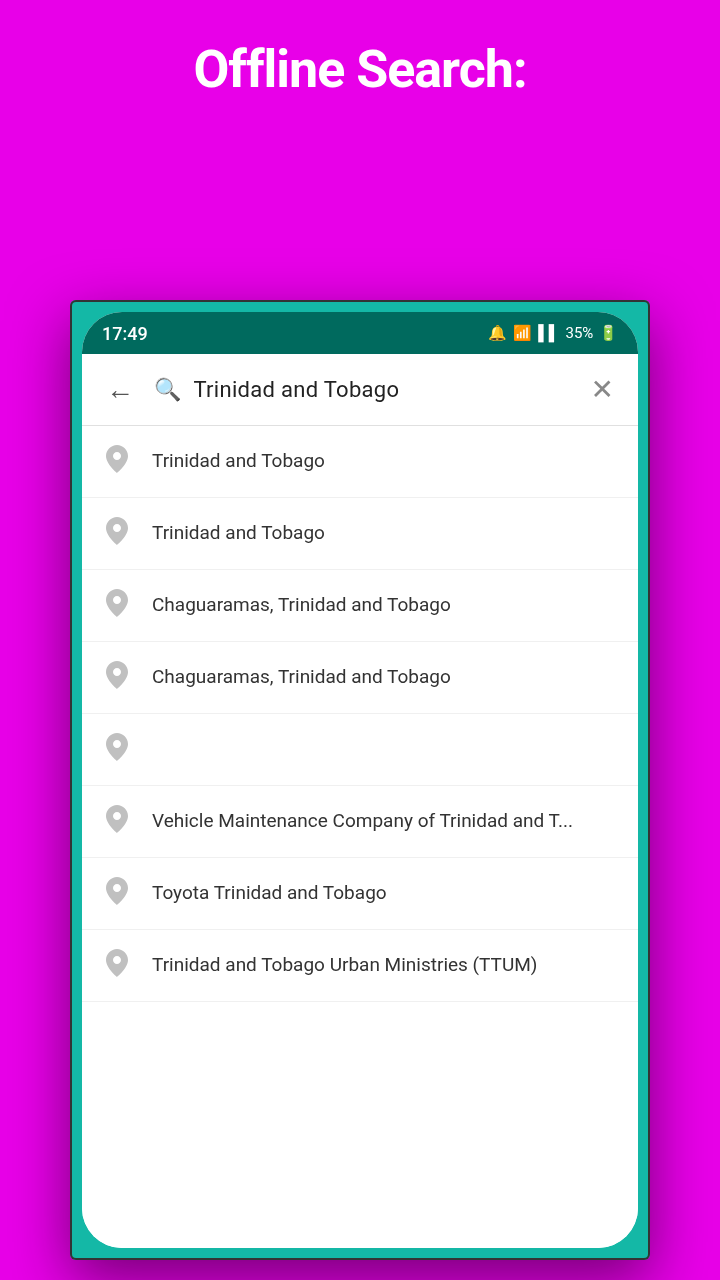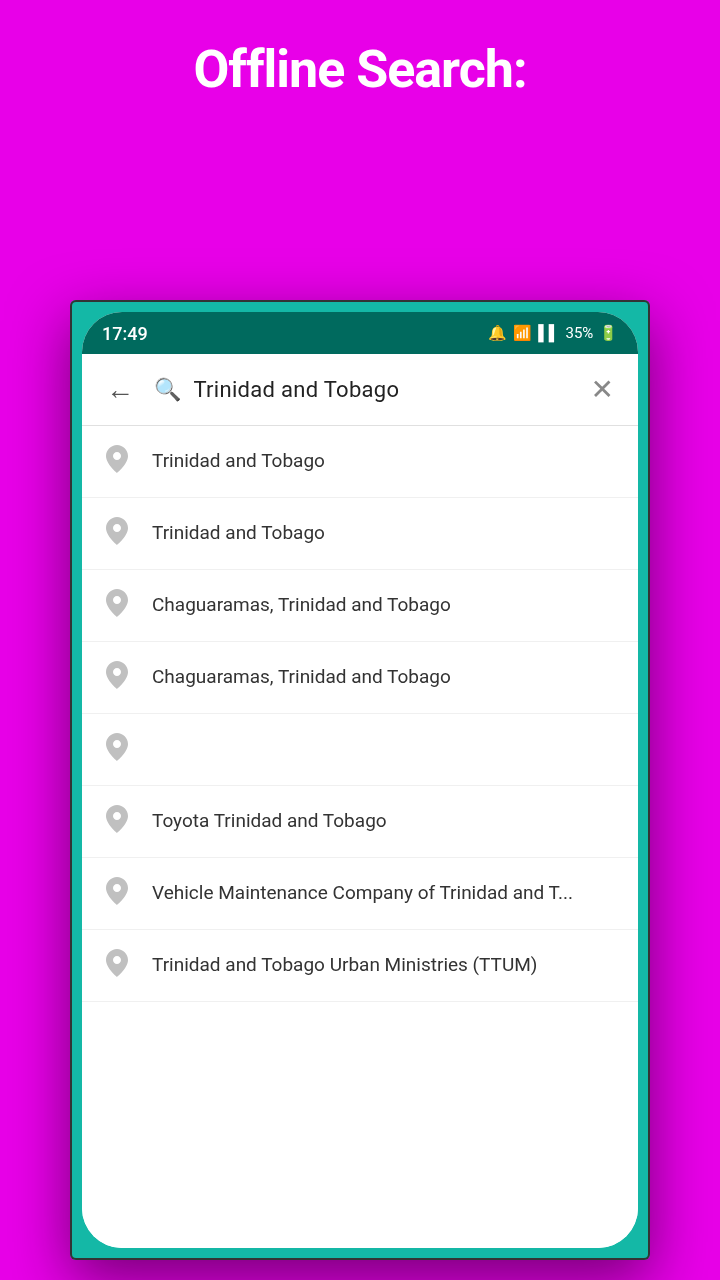--- a/index.html
+++ b/index.html
@@ -208,27 +208,27 @@
           </div>
           <div class="result-item">
             <span class="location-pin"><svg width="22" height="28" viewBox="0 0 22 28" fill="none" xmlns="http://www.w3.org/2000/svg">
       <path d="M11 0C5 0 0 5 0 11C0 19 11 28 11 28C11 28 22 19 22 11C22 5 17 0 11 0ZM11 15C8.8 15 7 13.2 7 11C7 8.8 8.8 7 11 7C13.2 7 15 8.8 15 11C15 13.2 13.2 15 11 15Z" fill="#c0c0c0"></path>
     </svg></span>
           </div>
           <div class="result-item">
             <span class="location-pin"><svg width="22" height="28" viewBox="0 0 22 28" fill="none" xmlns="http://www.w3.org/2000/svg">
       <path d="M11 0C5 0 0 5 0 11C0 19 11 28 11 28C11 28 22 19 22 11C22 5 17 0 11 0ZM11 15C8.8 15 7 13.2 7 11C7 8.8 8.8 7 11 7C13.2 7 15 8.8 15 11C15 13.2 13.2 15 11 15Z" fill="#c0c0c0"></path>
     </svg></span>
+            <span class="result-text">Vehicle Maintenance Company of Trinidad and T...</span>
+          </div>
+          <div class="result-item">
+            <span class="location-pin"><svg width="22" height="28" viewBox="0 0 22 28" fill="none" xmlns="http://www.w3.org/2000/svg">
+      <path d="M11 0C5 0 0 5 0 11C0 19 11 28 11 28C11 28 22 19 22 11C22 5 17 0 11 0ZM11 15C8.8 15 7 13.2 7 11C7 8.8 8.8 7 11 7C13.2 7 15 8.8 15 11C15 13.2 13.2 15 11 15Z" fill="#c0c0c0"></path>
+    </svg></span>
             <span class="result-text">Toyota Trinidad and Tobago</span>
-          </div>
-          <div class="result-item">
-            <span class="location-pin"><svg width="22" height="28" viewBox="0 0 22 28" fill="none" xmlns="http://www.w3.org/2000/svg">
-      <path d="M11 0C5 0 0 5 0 11C0 19 11 28 11 28C11 28 22 19 22 11C22 5 17 0 11 0ZM11 15C8.8 15 7 13.2 7 11C7 8.8 8.8 7 11 7C13.2 7 15 8.8 15 11C15 13.2 13.2 15 11 15Z" fill="#c0c0c0"></path>
-    </svg></span>
-            <span class="result-text">Vehicle Maintenance Company of Trinidad and T...</span>
           </div>
           <div class="result-item">
             <span class="location-pin"><svg width="22" height="28" viewBox="0 0 22 28" fill="none" xmlns="http://www.w3.org/2000/svg">
       <path d="M11 0C5 0 0 5 0 11C0 19 11 28 11 28C11 28 22 19 22 11C22 5 17 0 11 0ZM11 15C8.8 15 7 13.2 7 11C7 8.8 8.8 7 11 7C13.2 7 15 8.8 15 11C15 13.2 13.2 15 11 15Z" fill="#c0c0c0"></path>
     </svg></span>
             <span class="result-text">Trinidad and Tobago Urban Ministries (TTUM)</span>
           </div>
         </div>
 
     </div>

